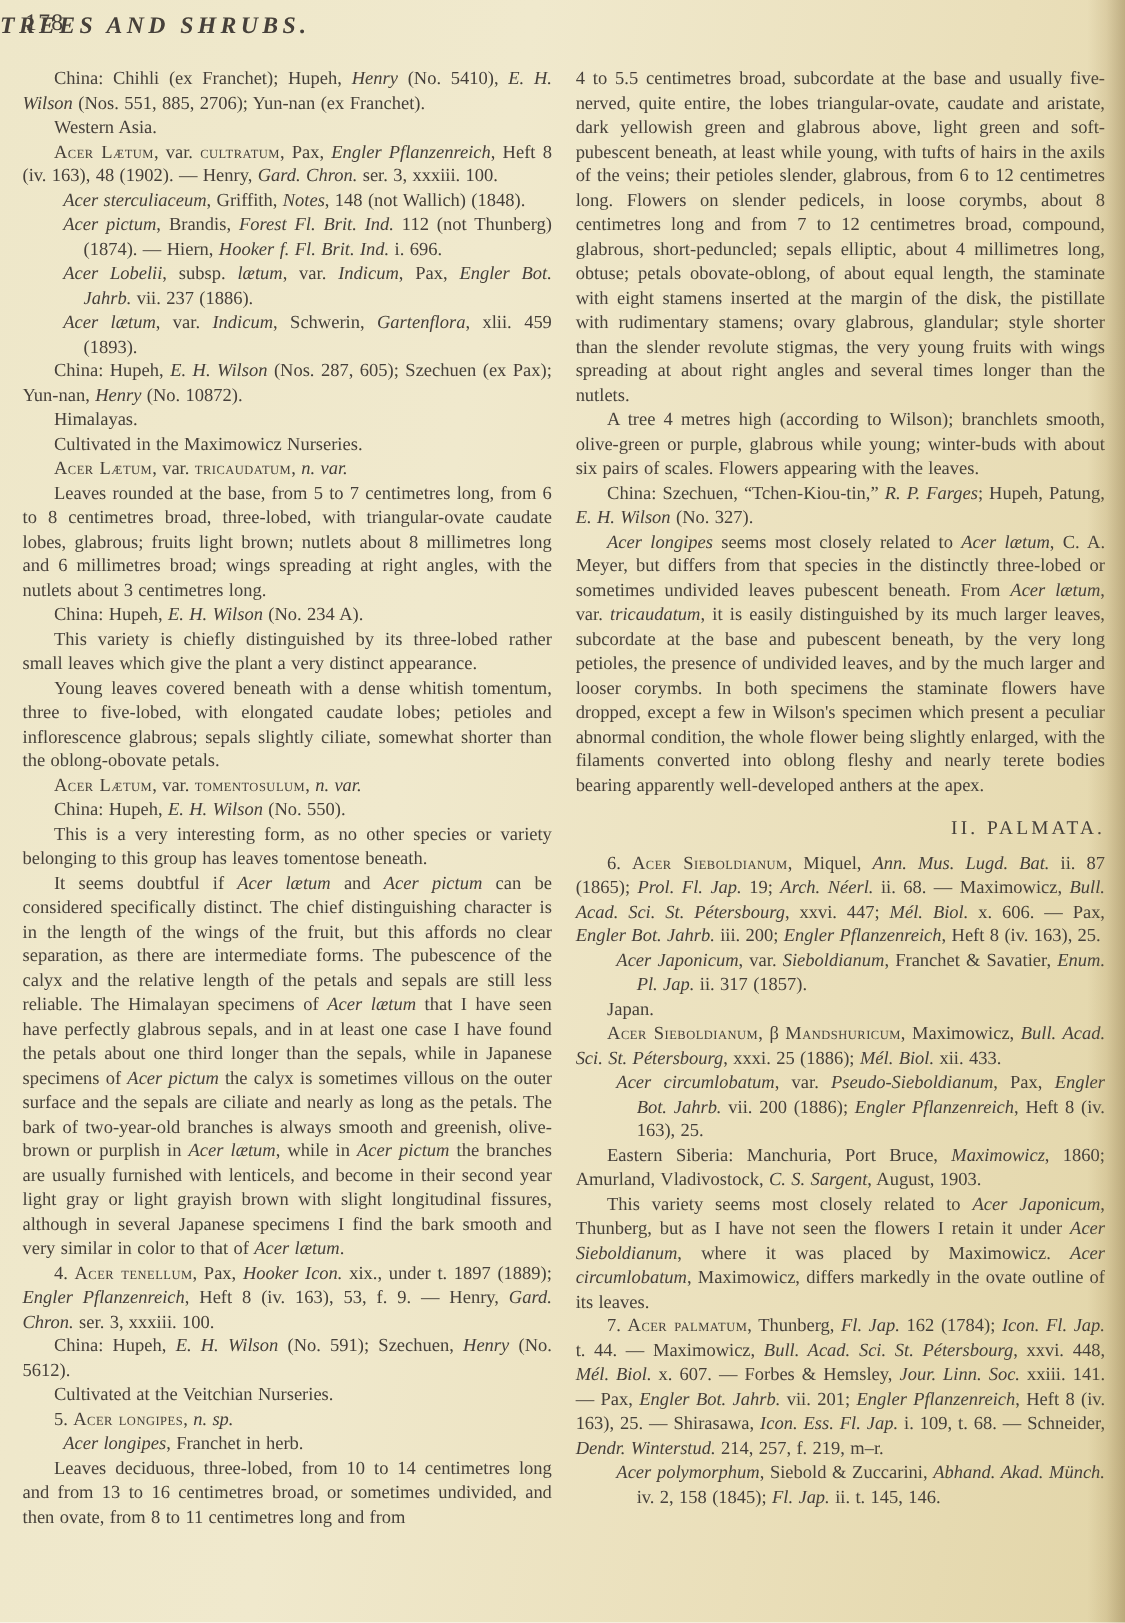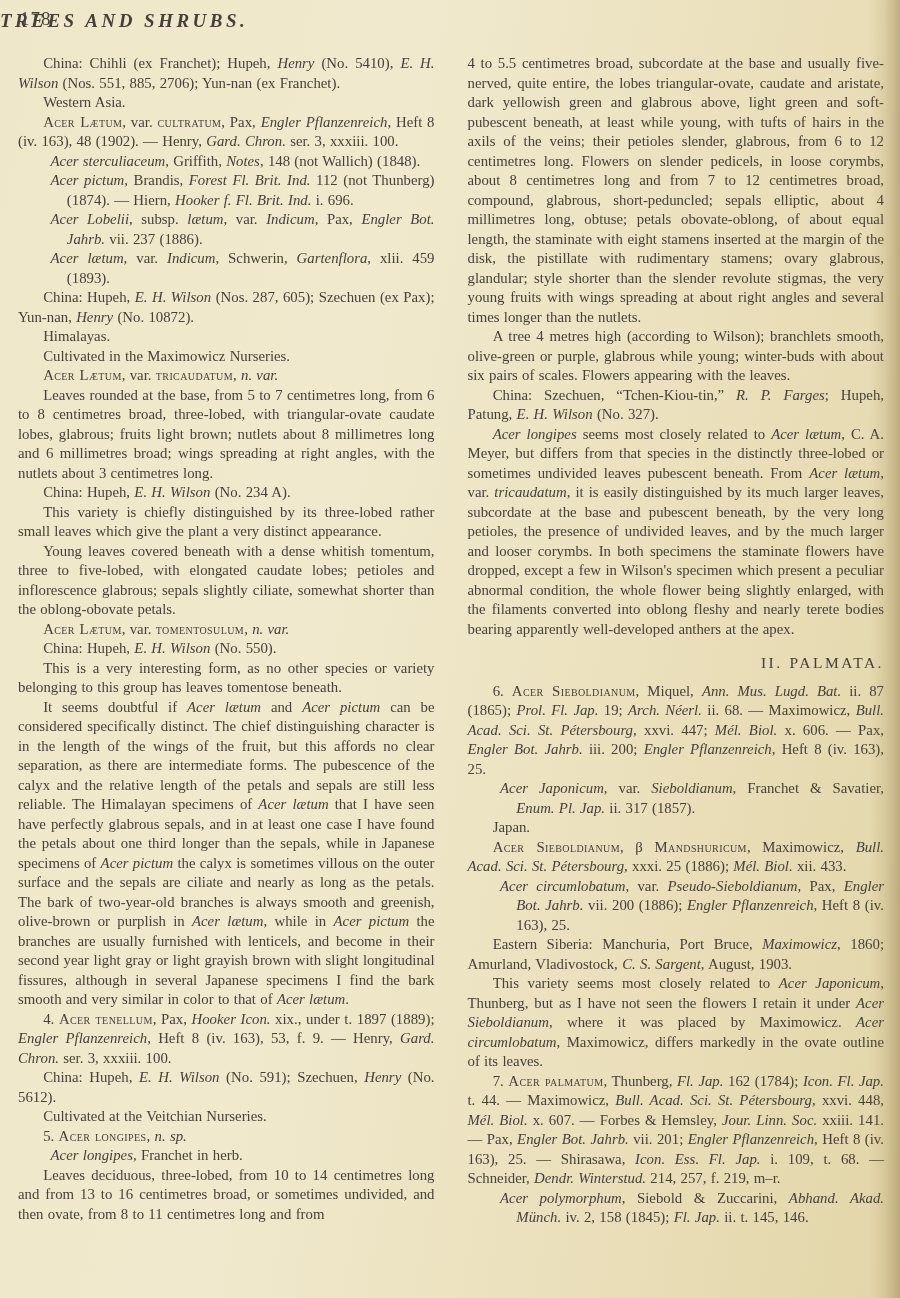--- a/index.html
+++ b/index.html
@@ -9,21 +9,21 @@
     font-family:"Liberation Serif","DejaVu Serif",serif;
     color:#46403a;
   }
   .page{position:relative;width:100%;height:100%}
   .header{position:relative;height:40px;padding-top:8px}
   .pagenum{position:absolute;left:20px;top:8px;font-size:19px;font-weight:normal;letter-spacing:1px}
   .title{
     text-align:left;font-style:italic;font-size:19px;letter-spacing:3.5px;
     font-weight:bold;padding-top:2px
   }
-  .cols{display:flex;gap:33px;padding:6px 16px 0 18px}
+  .cols{display:flex;gap:19px;padding:6px 16px 0 18px}
   .col{flex:1;font-size:14.8px;line-height:19.5px;text-align:justify}
   .para{margin:0;text-align:justify;text-indent:1.7em;word-spacing:.04em}
   .para.cont{text-indent:0}
   .para.syn{text-indent:-1.1em;padding-left:3.3em}
   .para.heading{text-align:right;text-indent:0;margin:14px 0 9px;letter-spacing:2.5px;font-size:15.5px}
   .i{font-style:italic}
   .sc{font-variant:small-caps;letter-spacing:.4px}
   .n{font-style:normal}
   .edge{
     position:absolute;top:0;right:0;width:30px;height:100%;pointer-events:none;

